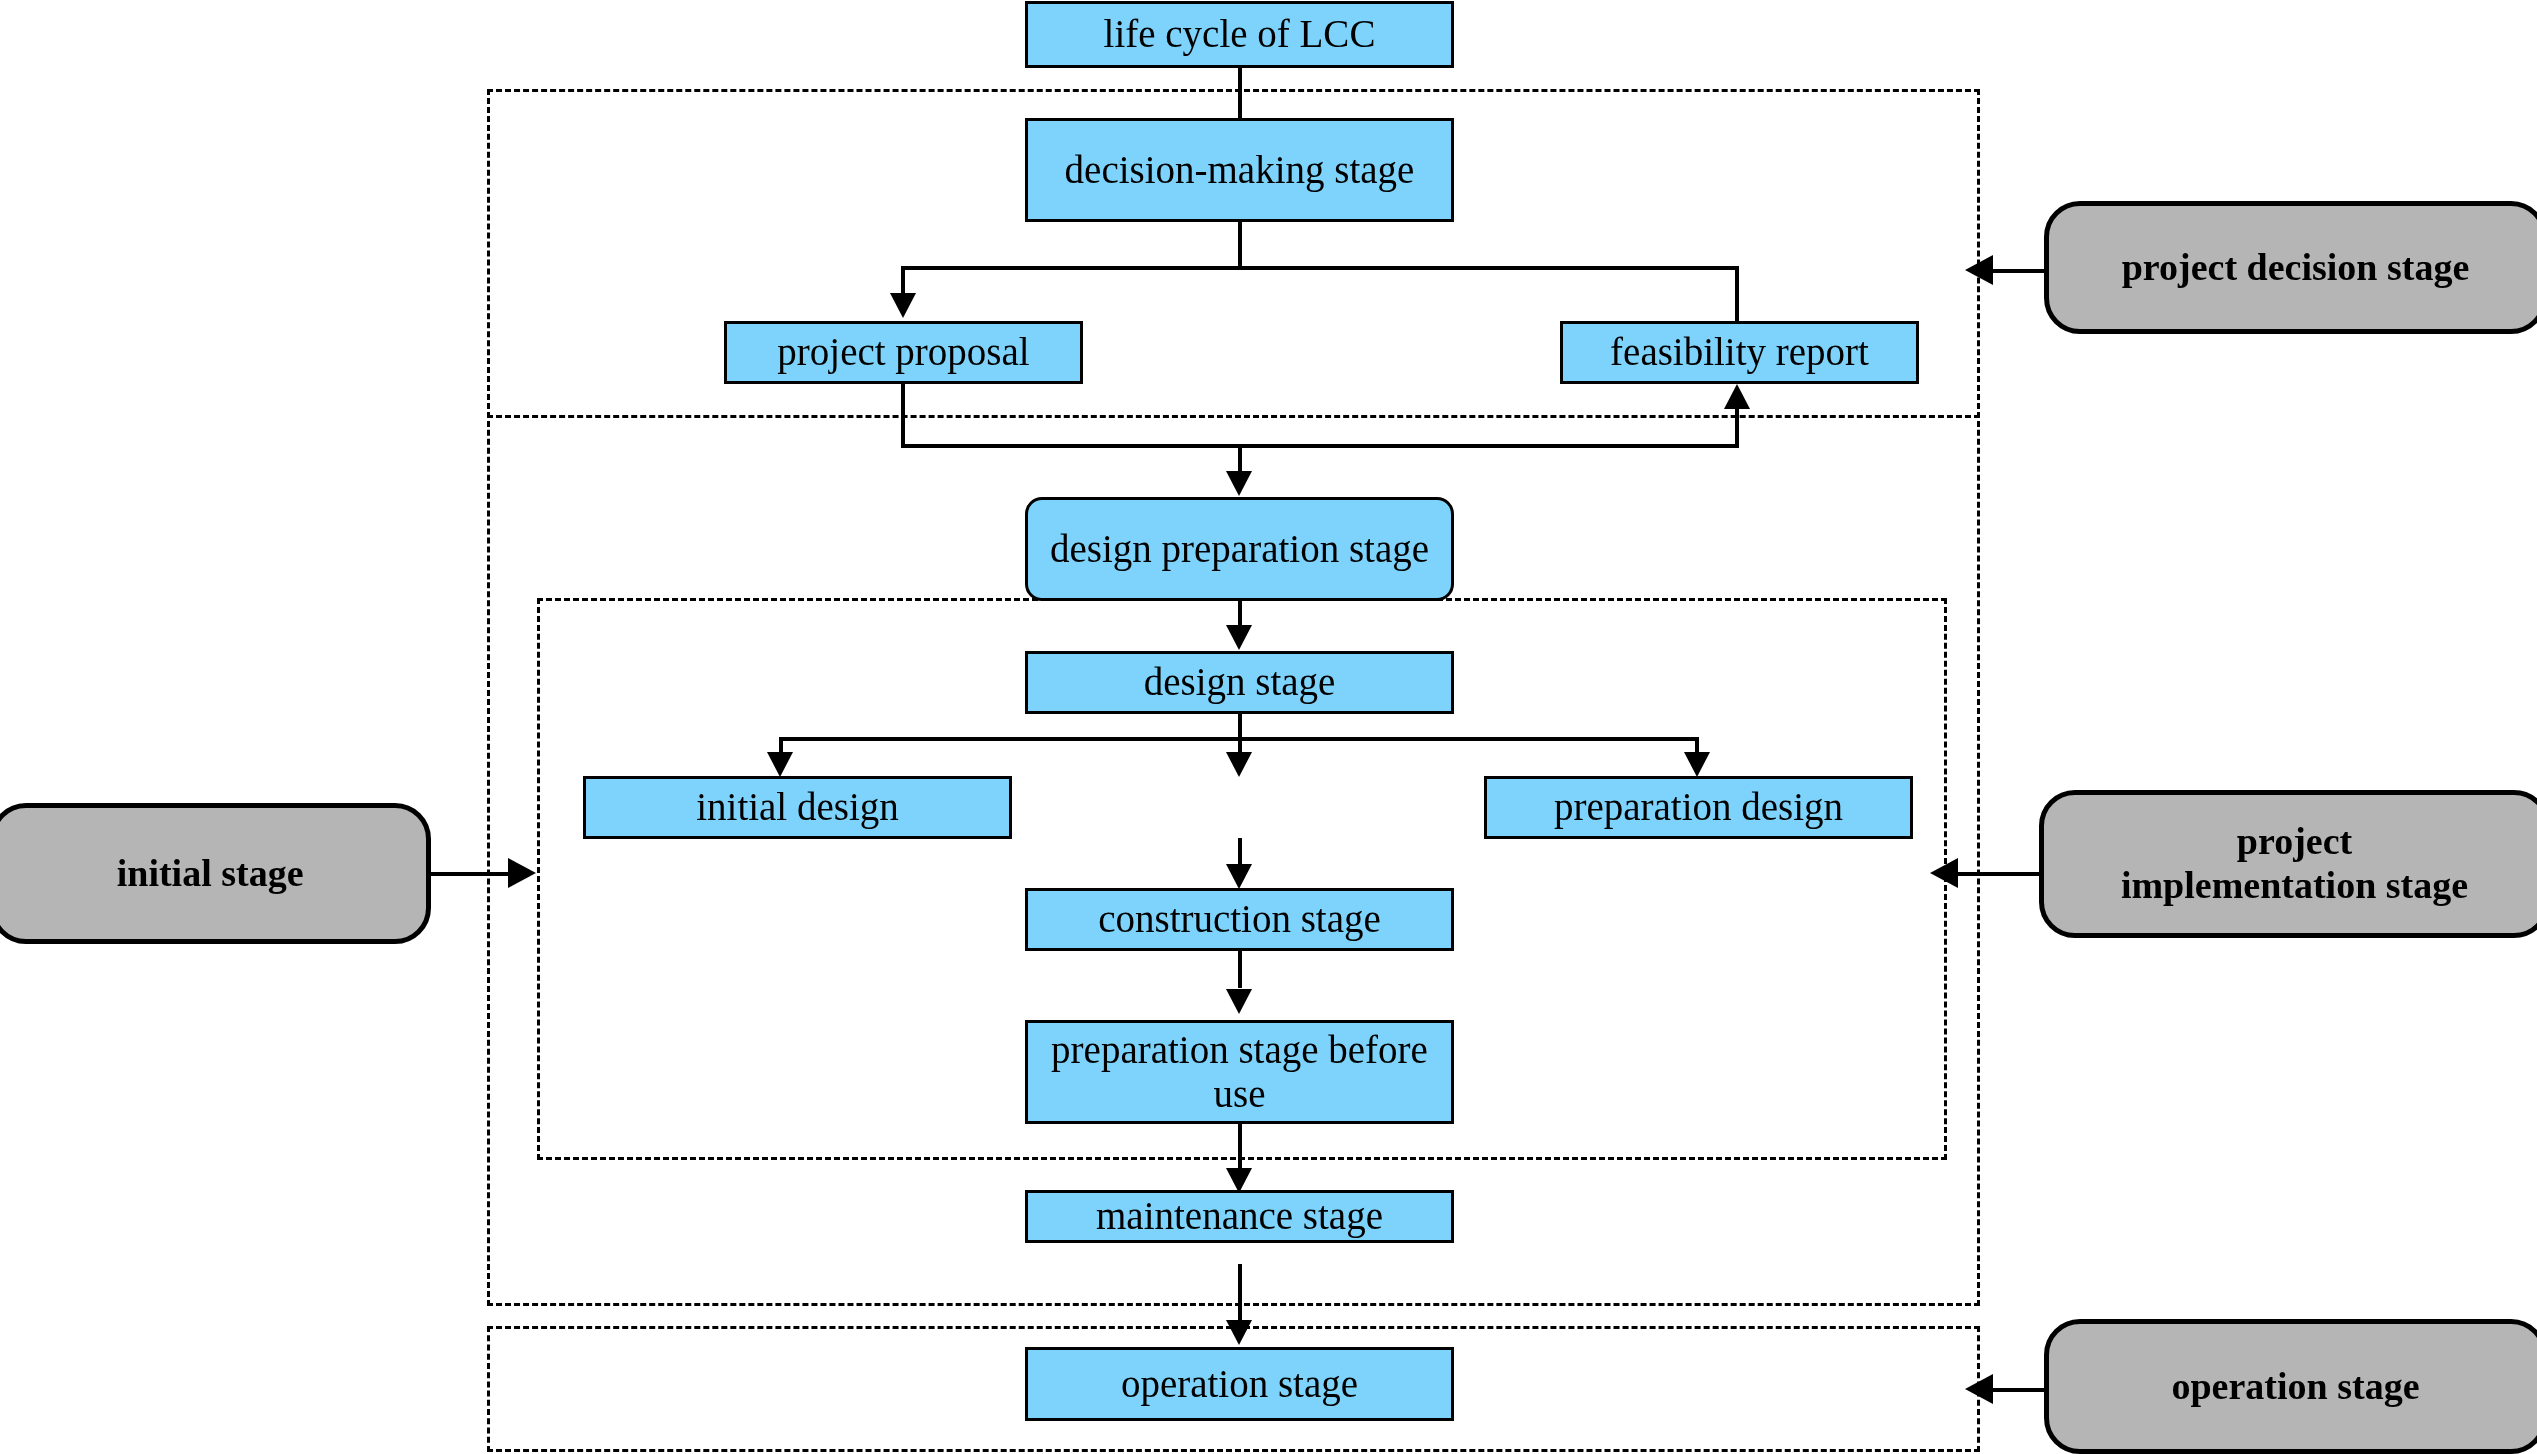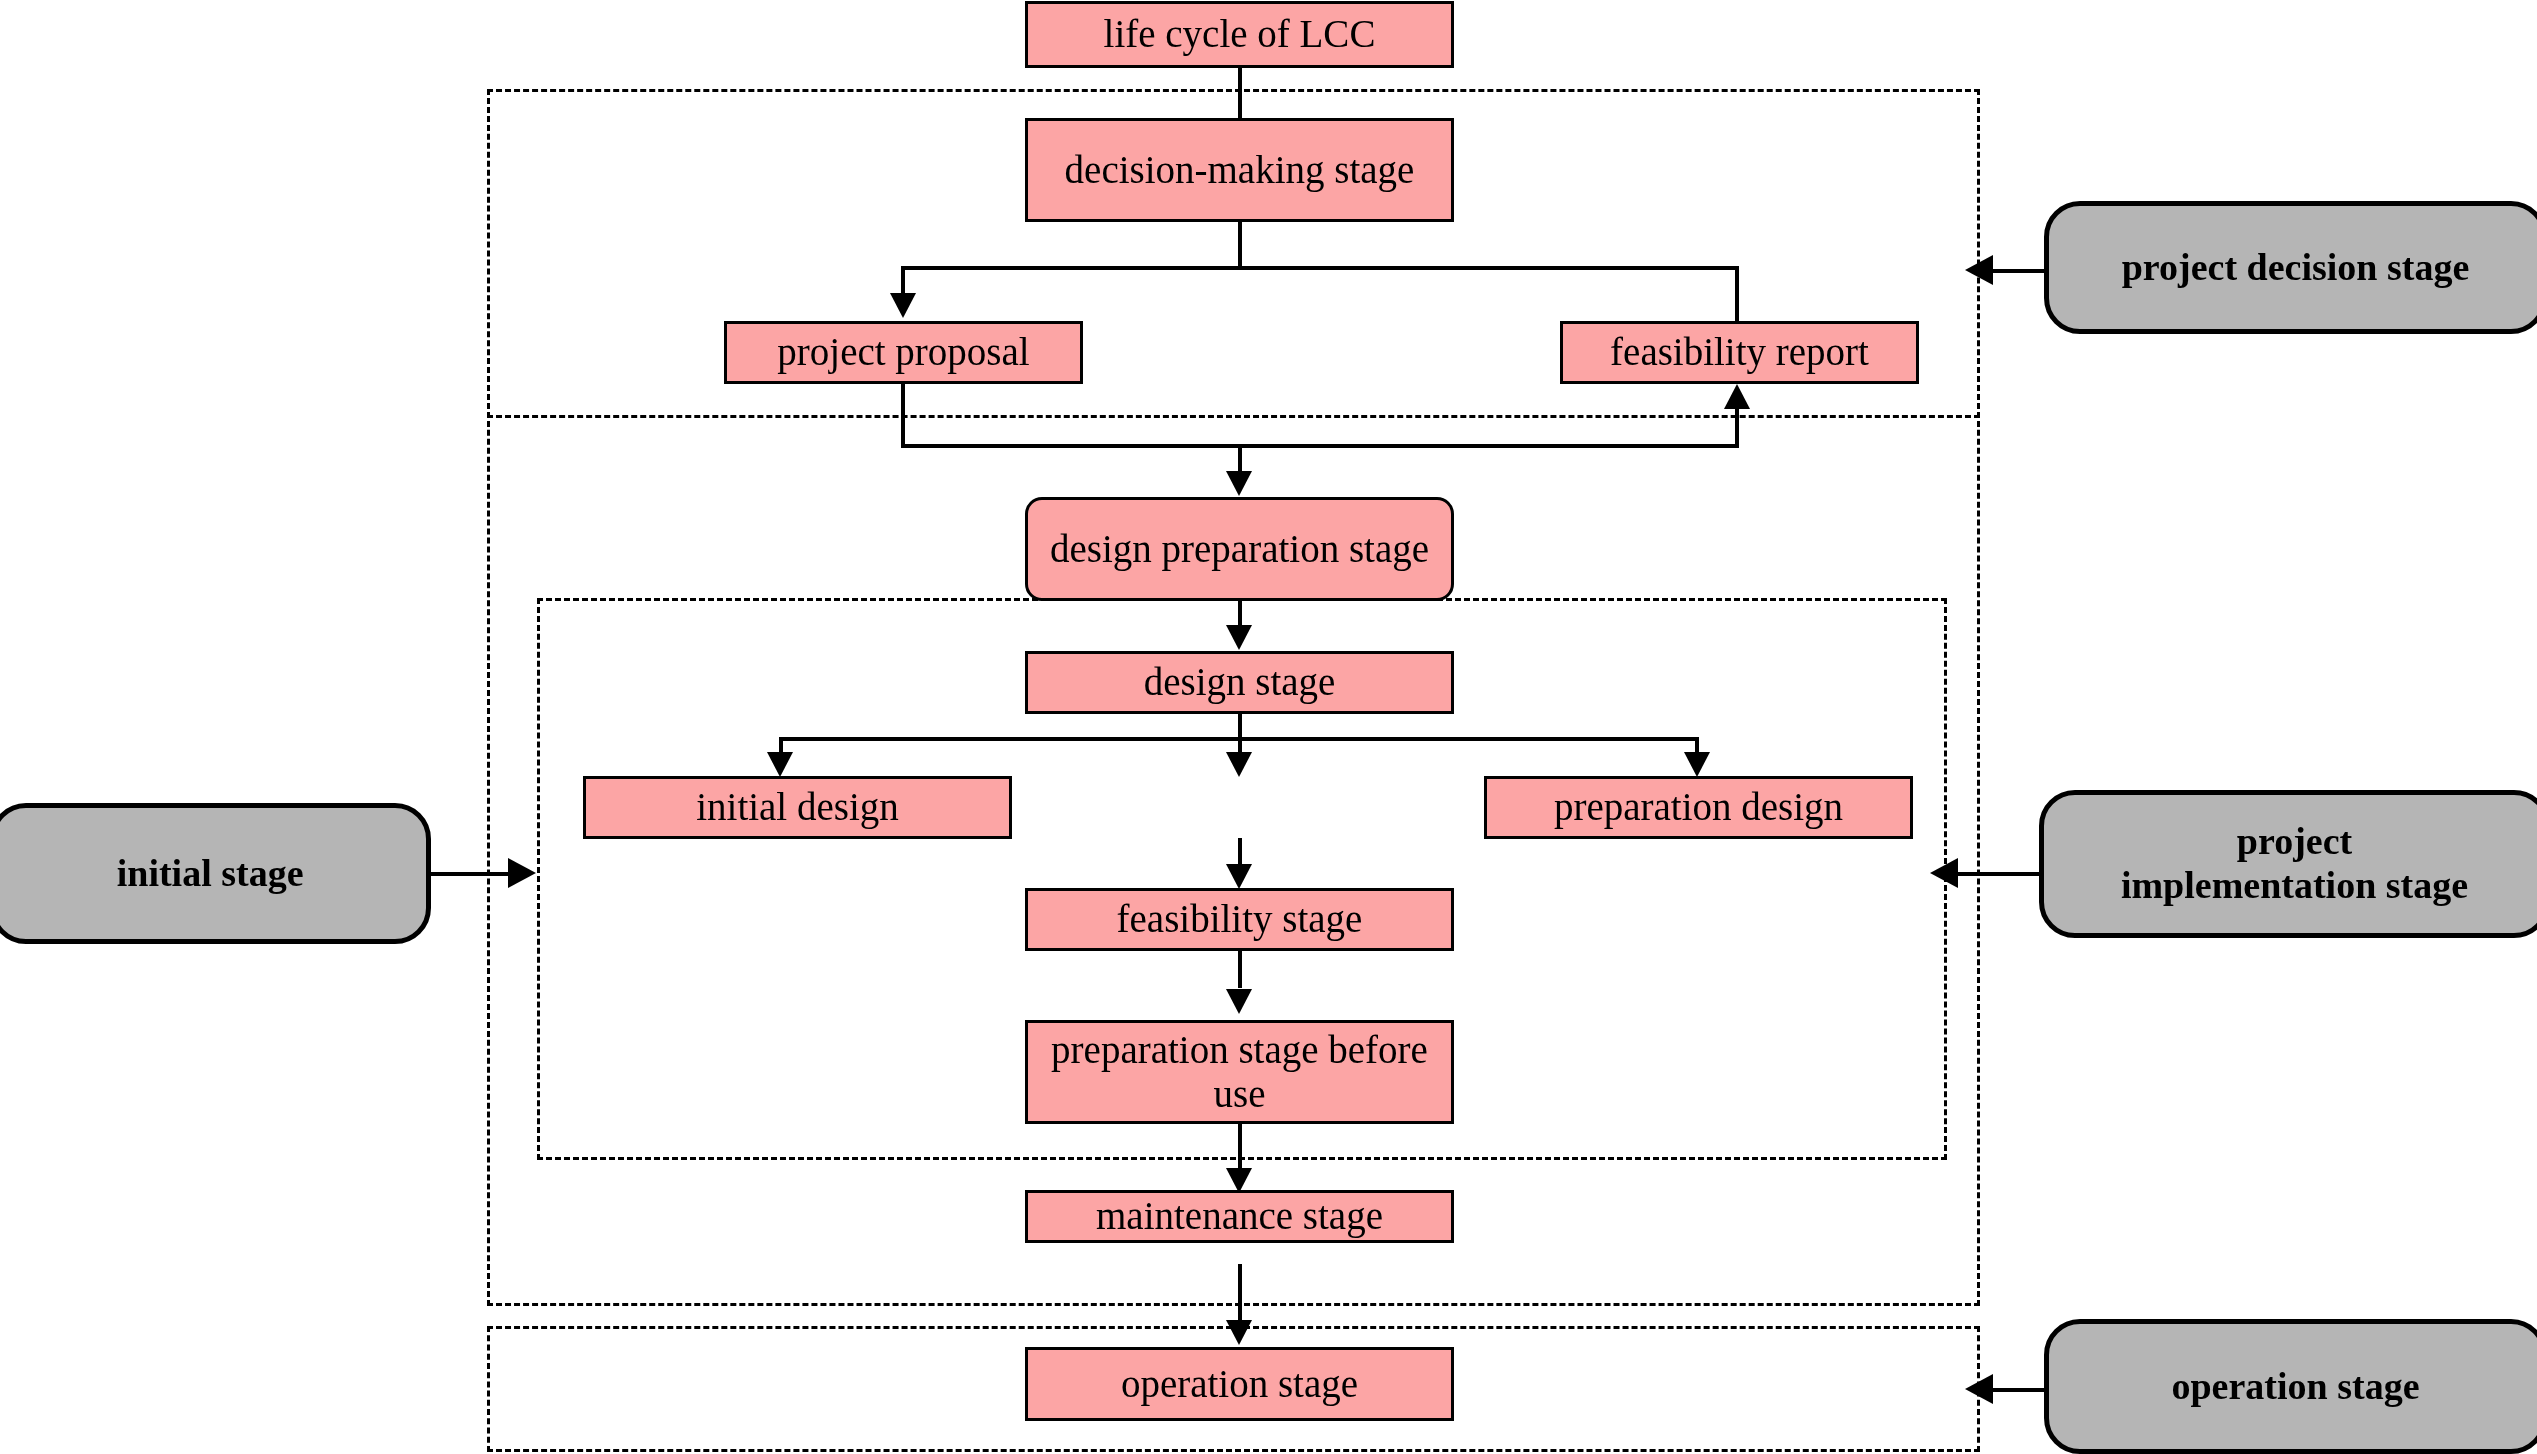--- a/index.html
+++ b/index.html
@@ -13,21 +13,21 @@
     height: 1455px;
     background: #ffffff;
     font-family: "Liberation Serif", "DejaVu Serif", serif;
     overflow: hidden;
   }
   
   .pbox {
     position: absolute;
     box-sizing: border-box;
     border: 3.7px solid #000000;
-    background: #fca5a5;
+    background: #7dd3fc;
     display: flex;
     align-items: center;
     justify-content: center;
     text-align: center;
     line-height: 1.14;
     color: #000000;
     font-size: 39px;
     padding: 1.5px 6px;
   }
   
@@ -151,21 +151,21 @@
   <div class="arrow-down" style="left:1684px; top:752px;"></div>
 
   <div class="pbox" style="left:566px; top:776px; width:429px; height:63px;margin-left:17px;">initial design</div>
 
 
   <div class="pbox" style="left:1484px; top:776px; width:429px; height:63px;">preparation design</div>
 
   <div class="vline" style="left:1238px; top:838px; height:30px;"></div>
   <div class="arrow-down" style="left:1226px; top:864px;"></div>
 
-  <div class="pbox" style="left:1025px; top:888px; width:429px; height:63px;">feasibility stage</div>
+  <div class="pbox" style="left:1025px; top:888px; width:429px; height:63px;">construction stage</div>
 
   <div class="vline" style="left:1238px; top:951px; height:37px;"></div>
   <div class="arrow-down" style="left:1226px; top:989px;"></div>
 
   <div class="pbox" style="left:1025px; top:1020px; width:429px; height:104px;">preparation stage before use</div>
 
   <div class="vline" style="left:1238px; top:1123px; height:49px;"></div>
   <div class="arrow-down" style="left:1226px; top:1168px;"></div>
 
   <div class="pbox" style="left:1025px; top:1190px; width:429px; height:53px;">maintenance stage</div>

